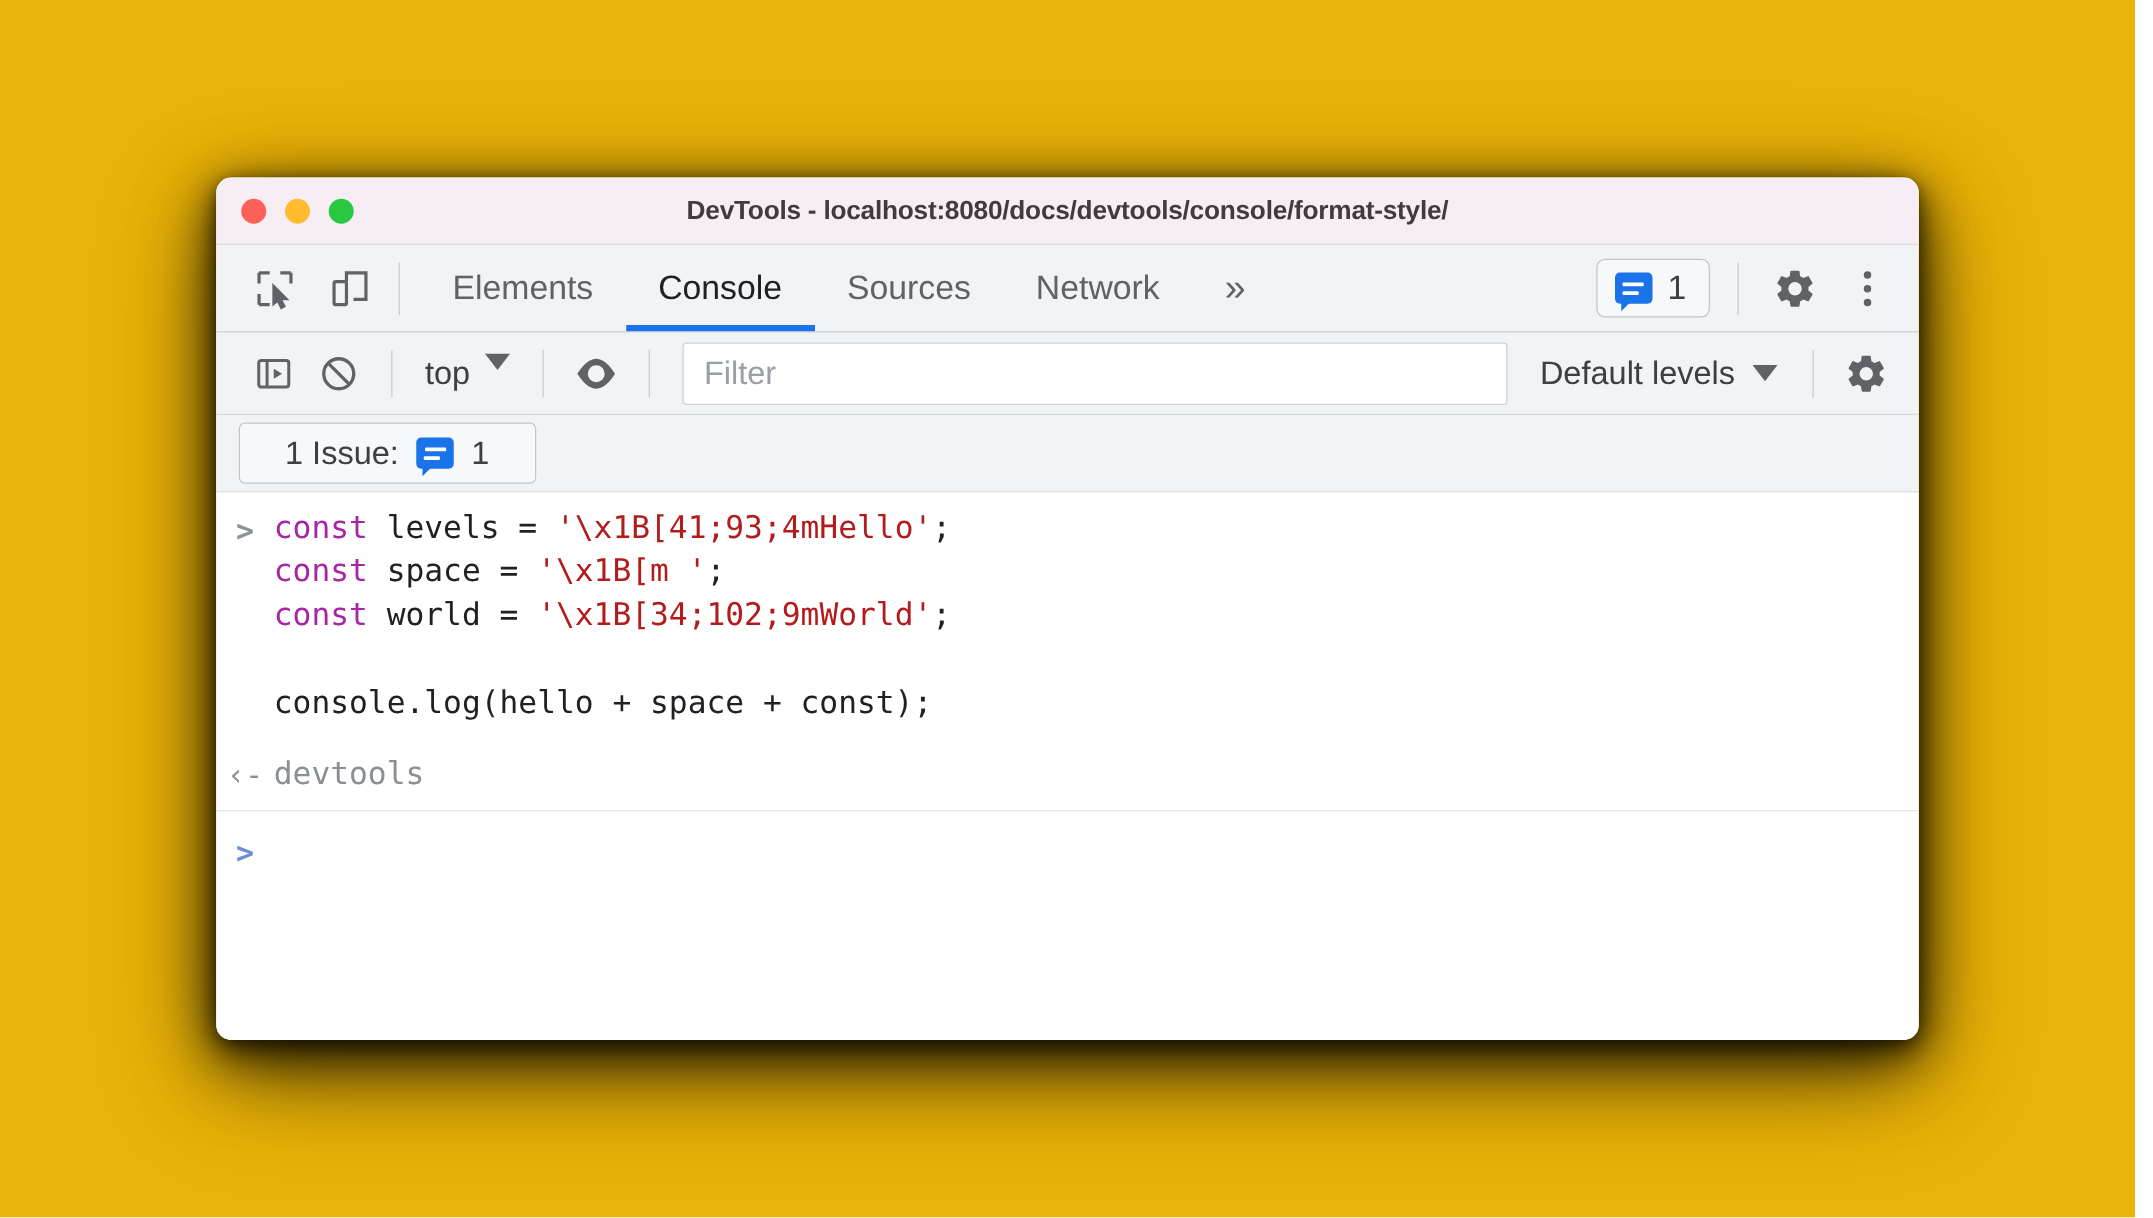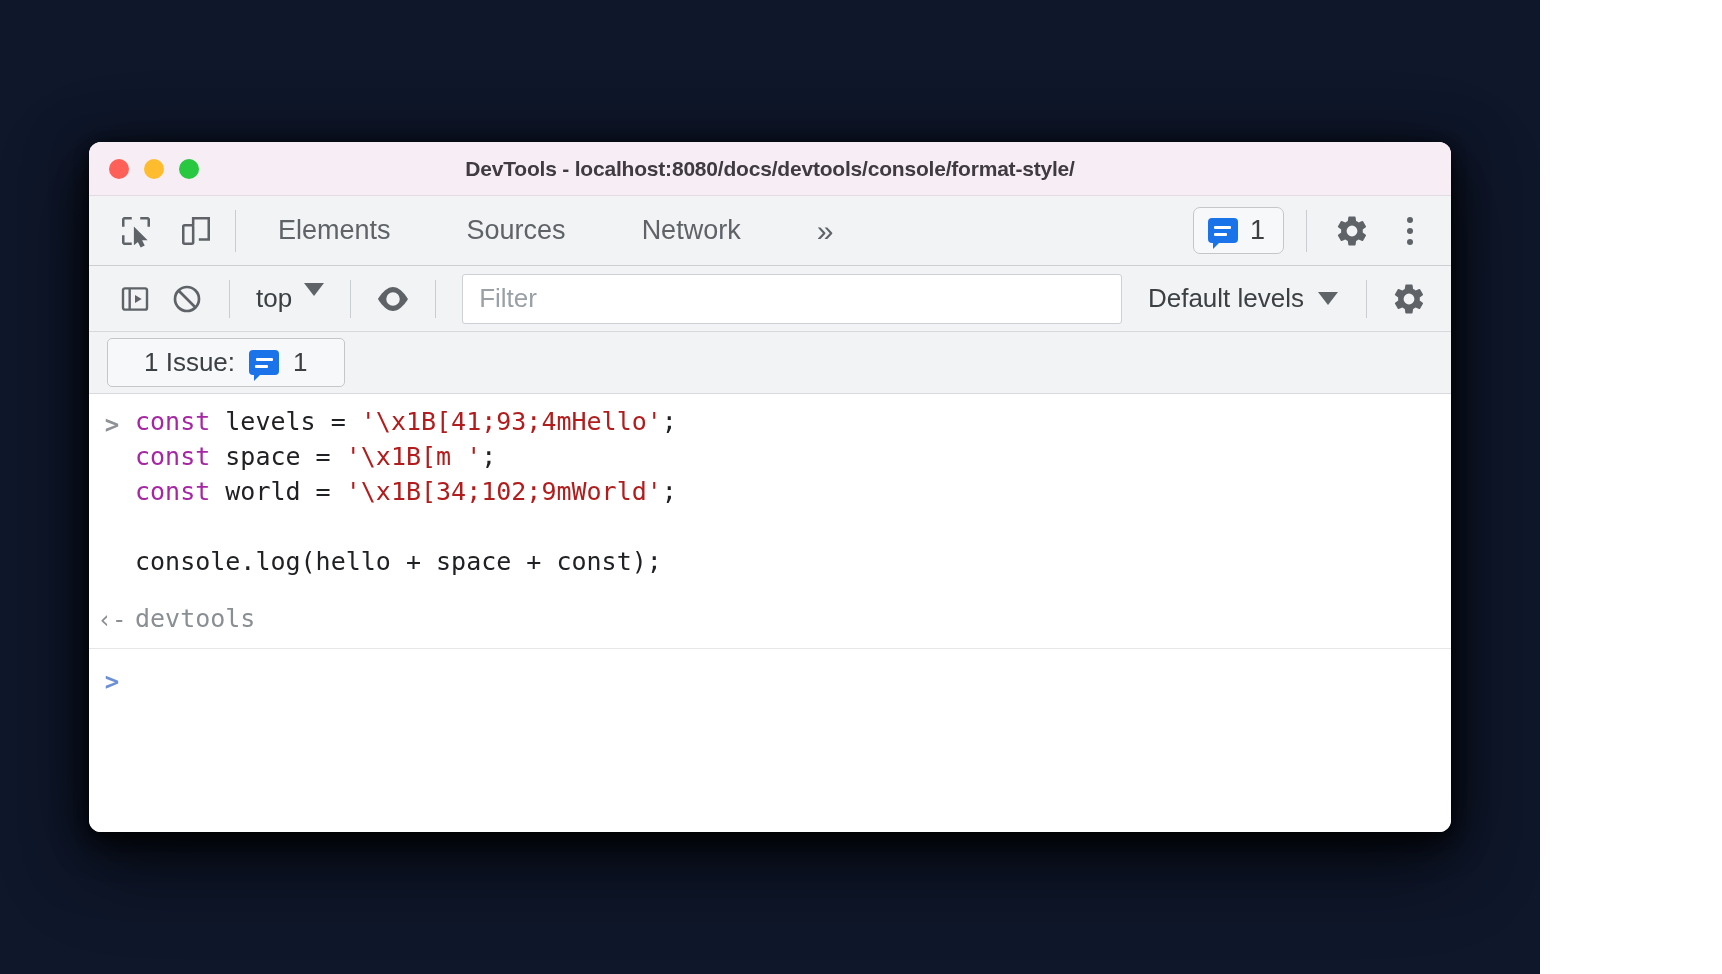--- a/index.html
+++ b/index.html
@@ -4,22 +4,22 @@
 <style>
   * { box-sizing: border-box; margin: 0; padding: 0; }
   html, body {
     width: 1722px; height: 974px;
     background: #ffffff;
     font-family: "Liberation Sans", sans-serif;
     overflow: hidden;
   }
   .stage {
     position: relative;
-    width: 1540px; height: 974px;
-    background: #0f172a;
+    width: 1708px; height: 974px;
+    background: #eab308;
     display: flex; align-items: center; justify-content: center;
   }
   
   .shadow-wrap {
     position: relative;
     width: 1362px; height: 690px;
     border-radius: 14px;
     box-shadow:
       0 0 0 1px rgba(0,0,0,0.06),
       0 4px 14px rgba(0,0,0,0.55),
@@ -66,21 +66,21 @@
     border-bottom: 1px solid #cdd0d3;
   }
   .tb-icon {
     width: 46px; height: 46px;
     margin-left: 14px;
     display: flex; align-items: center; justify-content: center;
     color: #5f6368;
   }
   .tb-icon:first-child { margin-left: 24px; }
   .vsep { width: 1px; height: 42px; background: #c9ccd0; margin: 0 16px; }
-  .tabs { display: flex; align-items: center; height: 100%; gap: 24px; }
+  .tabs { display: flex; align-items: center; height: 100%; }
   .tab {
     font-size: 27px; color: #5f6368;
     padding: 0 26px;
     height: 100%;
     display: flex; align-items: center;
     position: relative;
   }
   .tab.active { color: #202124; }
   .tab.active::after {
     content: "";
@@ -277,20 +277,21 @@
       <div class="tb-icon">
         <svg width="34" height="34" viewBox="0 0 24 24" fill="none" stroke="#5f6368" stroke-width="1.8">
           <rect x="3" y="8" width="7" height="13" rx="1"></rect>
           <path d="M10 8V3h11v15h-7"></path>
         </svg>
       </div>
       <div class="vsep"></div>
 
       <div class="tabs">
         <div class="tab">Elements</div>
+        <div class="tab active">Console</div>
         <div class="tab">Sources</div>
         <div class="tab">Network</div>
         <div class="chevrons">»</div>
       </div>
 
       <div class="spacer"></div>
 
       <div class="issues-pill">
         <span class="bubble">
           <i class="l1"></i>

